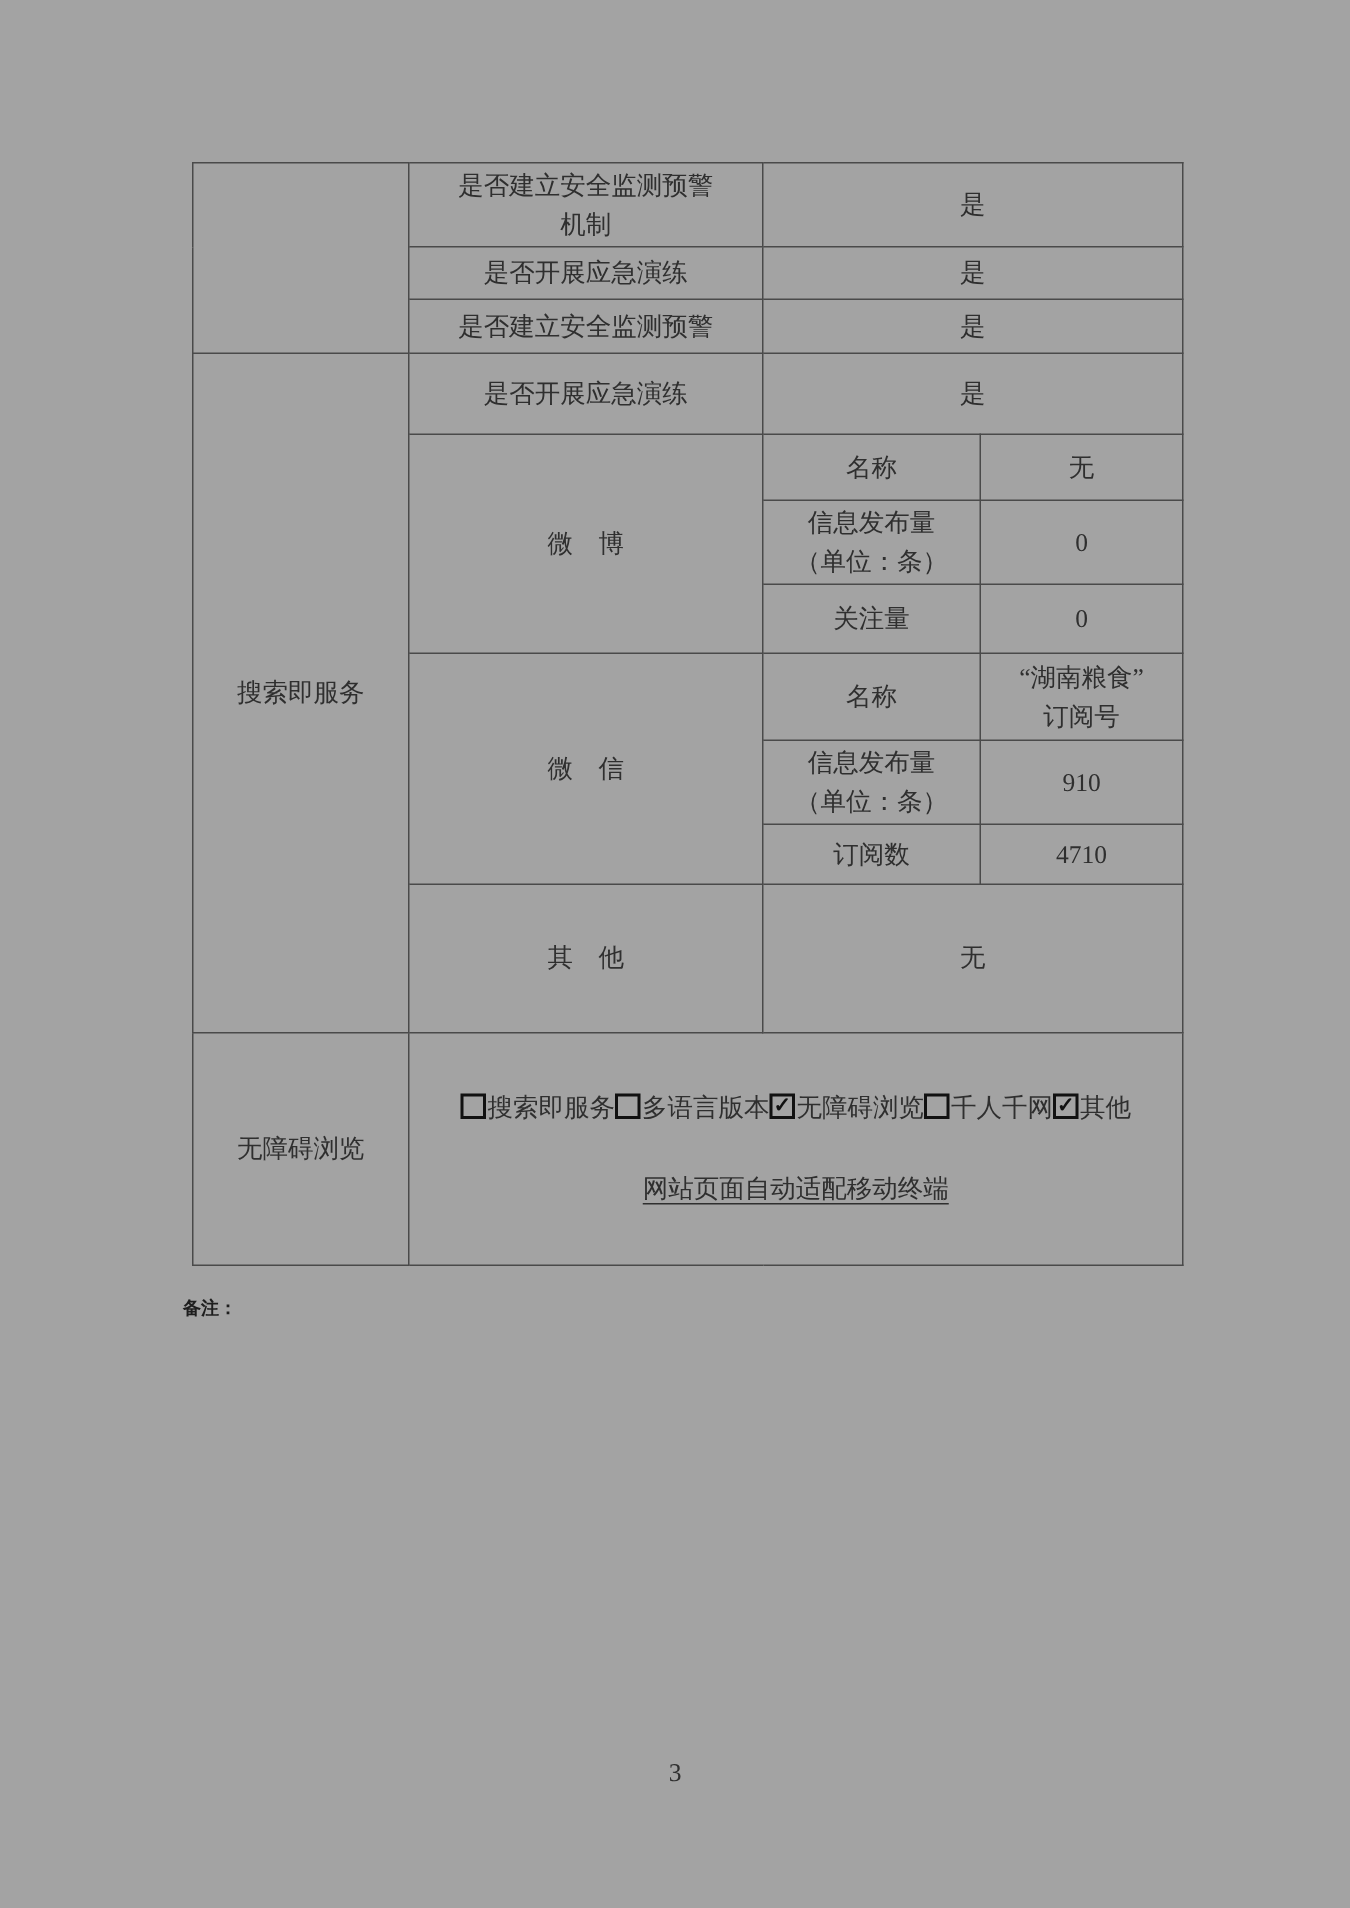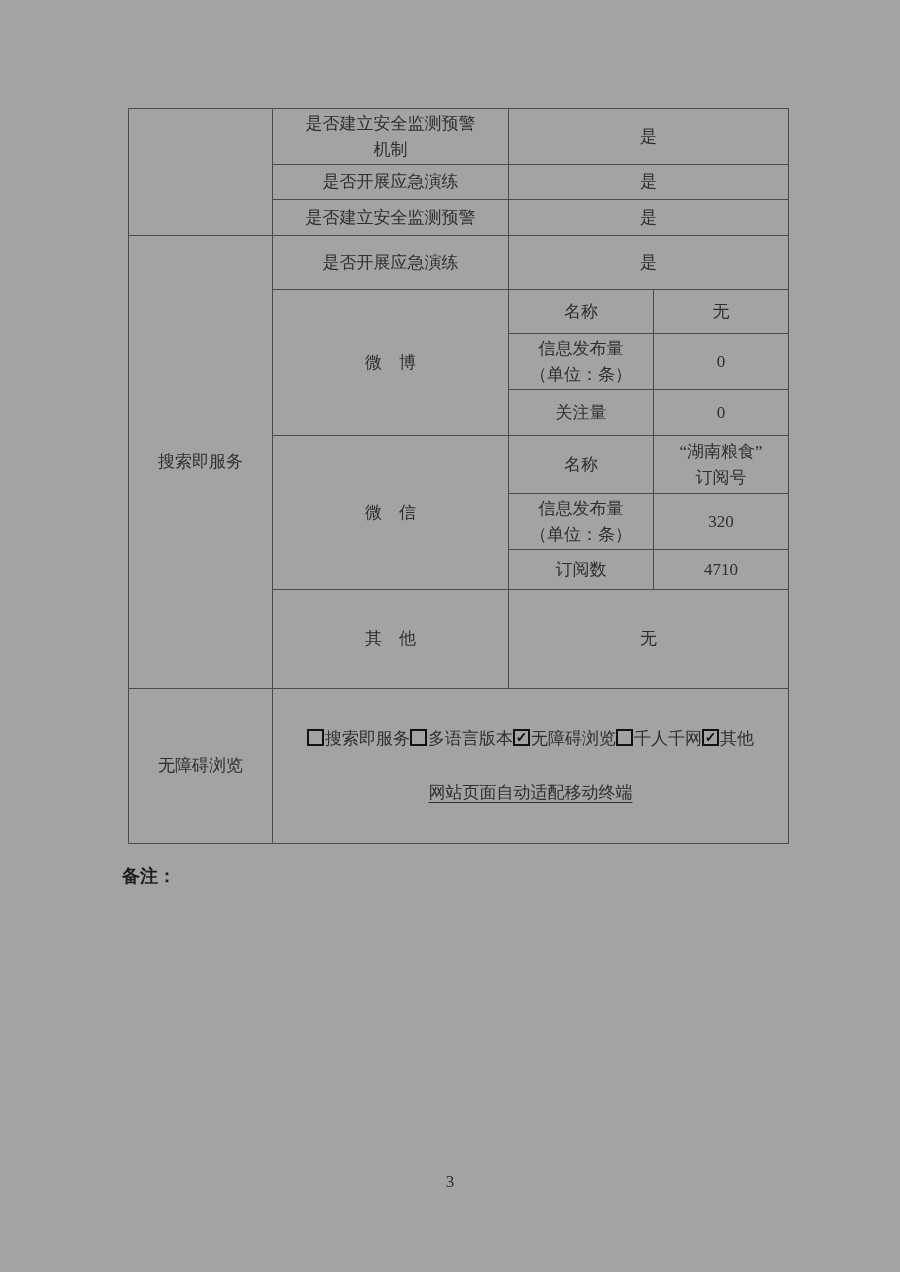--- a/index.html
+++ b/index.html
@@ -60,21 +60,21 @@
     line-height: 13px;
     font-weight: bold;
     text-align: center;
     color: #111111;
     overflow: hidden;
   }
   .remarks {
     position: absolute;
     left: 122px;
     top: 864px;
-    font-size: 18px;
+    font-size: 12px;
     font-weight: bold;
     color: #1e1e1e;
   }
   .page-number {
     position: absolute;
     left: 0;
     top: 1172px;
     width: 900px;
     text-align: center;
     font-size: 17px;
@@ -133,21 +133,21 @@
 
       <tr>
         <td rowspan="3">微　信</td>
         <td style="height:57px">名称</td>
         <td>“湖南粮食”
 订阅号</td>
       </tr>
       <tr>
         <td style="height:55px">信息发布量
 （单位：条）</td>
-        <td>320</td>
+        <td>910</td>
       </tr>
       <tr>
         <td style="height:39px">订阅数</td>
         <td>4710</td>
       </tr>
 
       <tr>
         <td style="height:98px">其　他</td>
         <td colspan="2">无</td>
       </tr>

